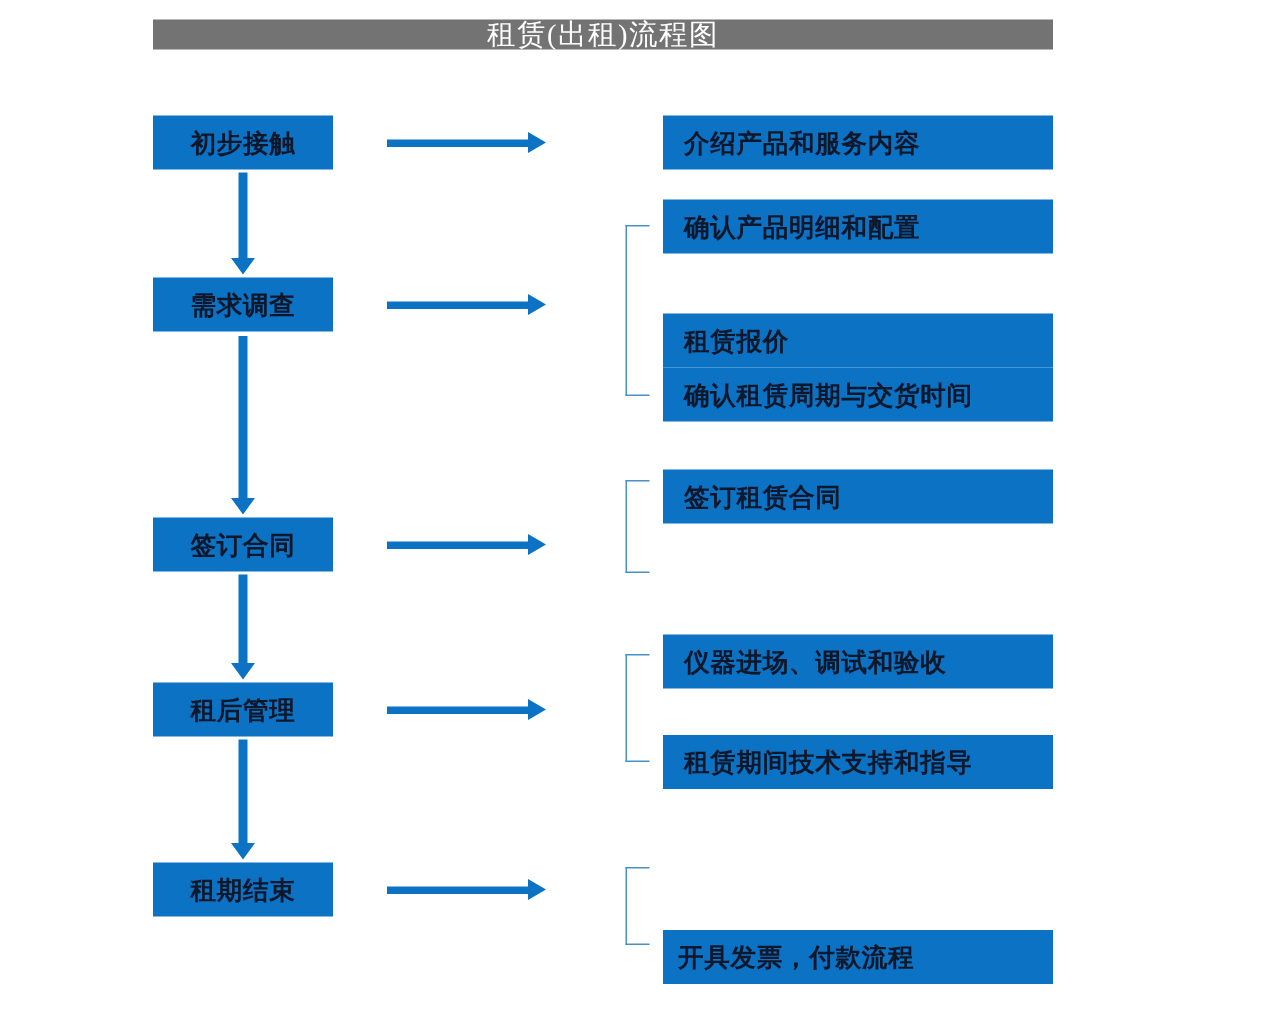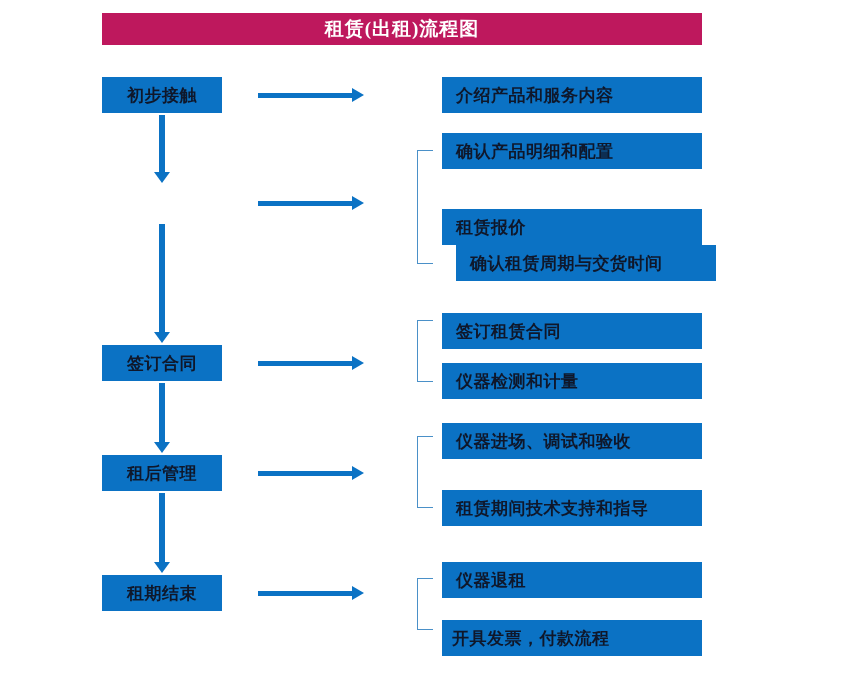--- a/index.html
+++ b/index.html
@@ -18,28 +18,28 @@
     background: #ffffff;
     overflow: hidden;
   }
 
   
   .title-bar {
     position: absolute;
     left: 102px;
     top: 13px;
     width: 600px;
-    height: 32px;
-    background: #be185d;
+    height: 20px;
+    background: #737373;
     color: #ffffff;
     display: flex;
     align-items: center;
     justify-content: center;
     font-size: 19px;
-    font-weight: bold;
+    font-weight: normal;
     letter-spacing: 1px;
     font-family: "Liberation Serif", "DejaVu Serif", serif;
   }
 
   
   .node {
     position: absolute;
     background: #0B72C4;
     color: #0f172a;
     display: flex;
@@ -125,20 +125,23 @@
 <body>
 
 <div id="canvas">
 
   <div class="title-bar">租赁(出租)流程图</div>
 
   <div class="node stage" style="left:102px; top:77px;">
     <span>初步接触</span>
   </div>
 
+  <div class="node stage" style="left:102px; top:185px;">
+    <span>需求调查</span>
+  </div>
 
   <div class="node stage" style="left:102px; top:345px;">
     <span>签订合同</span>
   </div>
 
   <div class="node stage" style="left:102px; top:455px;">
     <span>租后管理</span>
   </div>
 
   <div class="node stage" style="left:102px; top:575px;">
@@ -203,41 +206,35 @@
   </div>
 
   <div class="node detail" style="top:133px;">
     <span>确认产品明细和配置</span>
   </div>
 
   <div class="node detail" style="top:186px;margin-top:23px;">
     <span>租赁报价</span>
   </div>
 
-  <div class="node detail" style="top:245px;margin-left:14px;">
+  <div class="node detail" style="top:245px;">
     <span>确认租赁周期与交货时间</span>
   </div>
 
   <div class="node detail" style="top:313px;">
     <span>签订租赁合同</span>
   </div>
 
-  <div class="node detail" style="top:363px;">
-    <span>仪器检测和计量</span>
-  </div>
 
   <div class="node detail" style="top:423px;">
     <span>仪器进场、调试和验收</span>
   </div>
 
   <div class="node detail" style="top:490px;">
     <span>租赁期间技术支持和指导</span>
   </div>
 
-  <div class="node detail" style="top:562px;">
-    <span>仪器退租</span>
-  </div>
 
   <div class="node detail" style="top:620px;padding-left:10px;">
     <span>开具发票，付款流程</span>
   </div>
 
 </div>
 
 </body></html>

